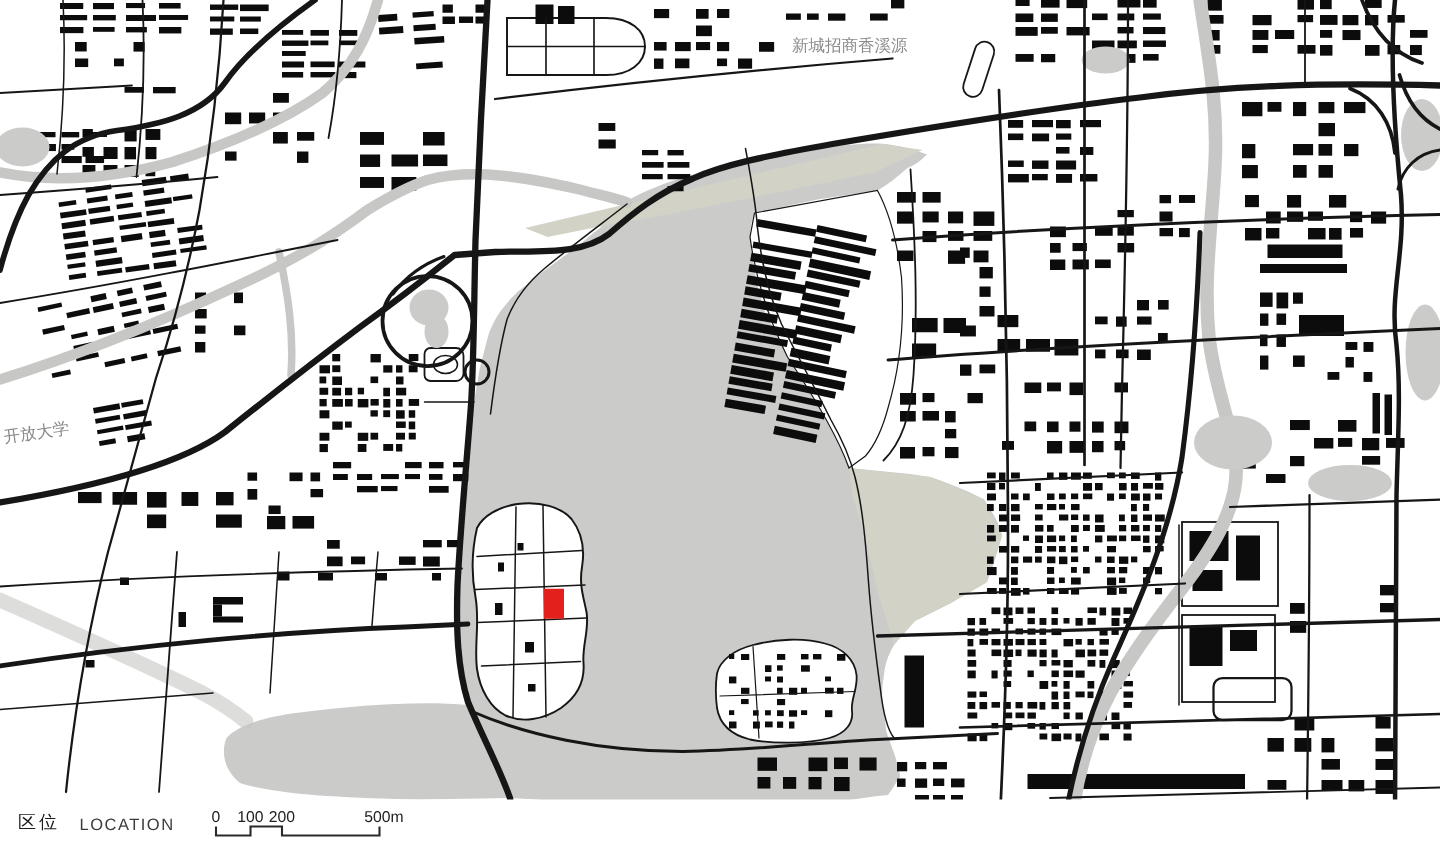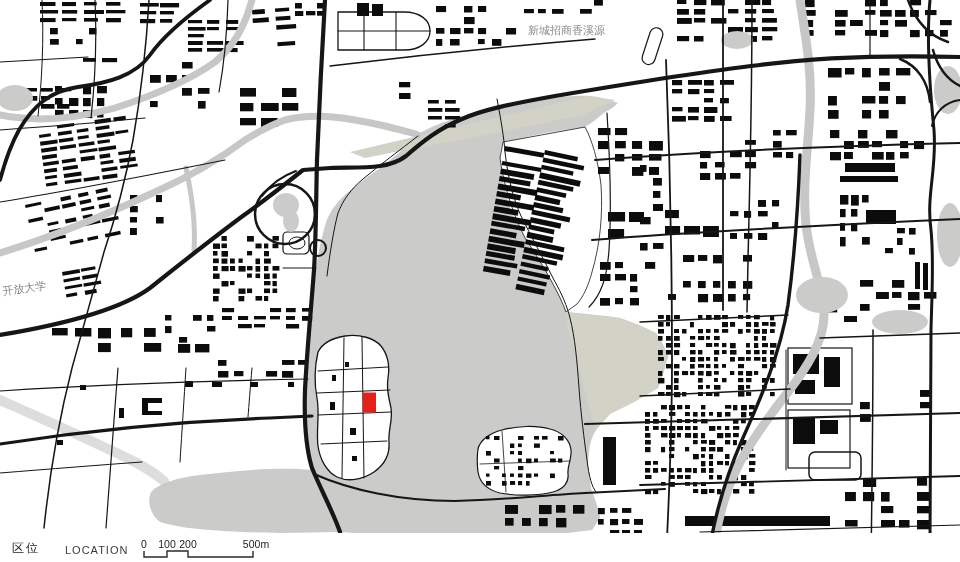--- a/index.html
+++ b/index.html
@@ -2,21 +2,21 @@
 <html><head>
 <meta charset="utf-8">
 <style>
   html,body{margin:0;padding:0;background:#ffffff;}
   #stage{position:relative;width:960px;height:562px;overflow:hidden;background:#84cc16;
          font-family:"Liberation Sans", sans-serif;}
   #map-svg{position:absolute;left:0;top:0;}
   #legend{position:absolute;left:12px;top:536px;height:24px;display:flex;align-items:center;
           color:#1c1c1c;}
   #legend .zh{font-size:12px;letter-spacing:2px;color:#1a1a1a;}
-  #legend .en{font-size:11px;letter-spacing:1px;color:#3c3c3c;margin-left:25px;padding-top:4px;}
+  #legend .en{font-size:11px;letter-spacing:1px;color:#3c3c3c;margin-left:13px;padding-top:4px;}
 </style>
 </head>
 <body>
 
 <div id="stage">
   <svg id="map-svg" width="960" height="562" viewBox="0 0 960 562">
       <rect x="0" y="0" width="960" height="562" fill="#ffffff"></rect>
       <g>
         <path d="M418,134 C428,128 445,121 460,117 C475,112 490,109 500,107 C515,104 530,100 545,99 C560,97 578,95 590,96 C600,97 610,100 618,103 C614,107 610,110 605,112 C598,118 592,123 585,127 C572,129 558,131 545,133 C531,136 517,139 503,142 C501,147 500,152 500,158 C501,166 502,173 503,180 C505,190 507,199 510,208 C515,218 520,228 525,238 C532,248 538,258 545,268 C550,277 555,286 560,295 C562,301 564,306 566,312 C584,314 602,315 620,318 C632,322 645,327 656,333 C661,341 666,348 668,357 C665,368 662,378 658,388 C650,393 642,397 634,402 C626,406 618,410 610,414 C605,419 600,424 596,430 C593,435 591,440 590,445 C589,452 588,458 588,465 C589,473 590,480 591,488 C593,494 595,499 597,505 C598,509 600,514 600,518 C597,522 595,526 592,530 C581,531 570,533 560,534 C533,535 507,537 480,537 C453,537 427,536 400,536 C380,535 360,533 340,532 C337,527 333,523 330,518 C327,511 325,504 322,498 C319,490 315,483 312,475 C310,468 308,462 307,455 C306,443 305,432 305,420 C305,407 306,393 306,380 C307,363 307,347 308,330 C310,313 312,297 314,280 C316,268 318,256 320,245 C322,237 324,229 326,222 C328,217 331,211 334,207 C338,202 342,197 347,193 C352,189 357,185 362,181 C368,177 374,172 380,168 C387,163 393,157 400,152 C406,146 412,140 418,134 Z" fill="#cbcbca"></path>
         <path d="M312,470 C280,467 240,470 200,475 C175,478 158,484 151,492 C147,502 150,514 160,522 C185,530 230,532 280,533 L340,532 C330,515 320,495 312,470 Z" fill="#cbcbca"></path>

